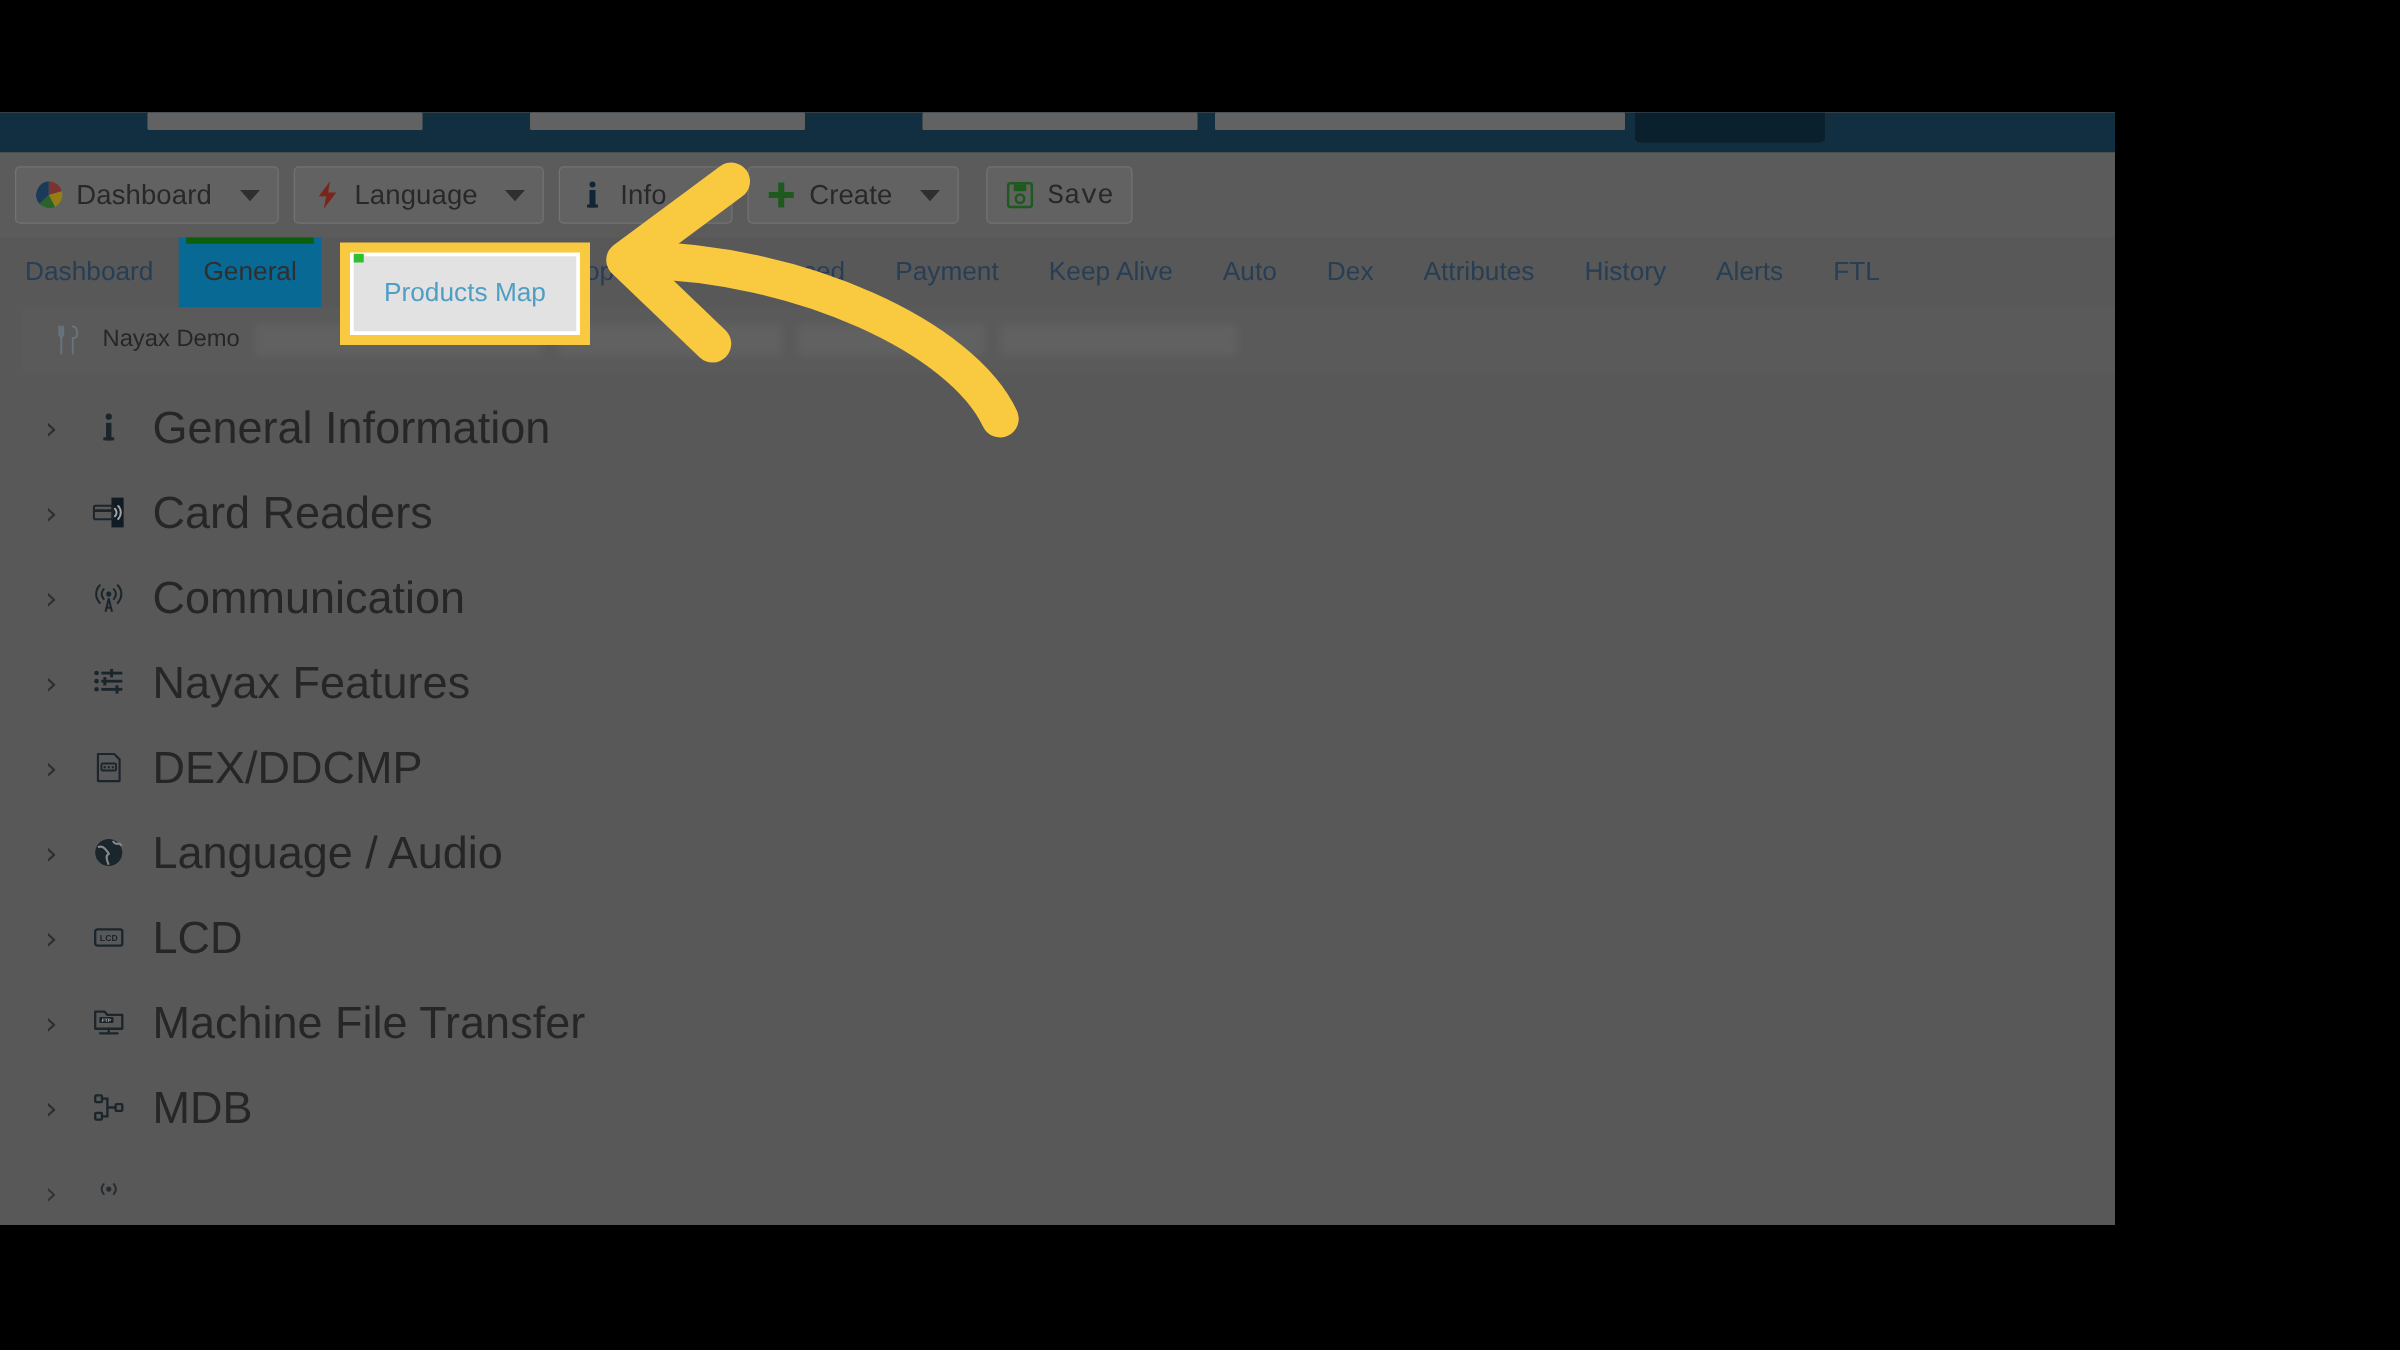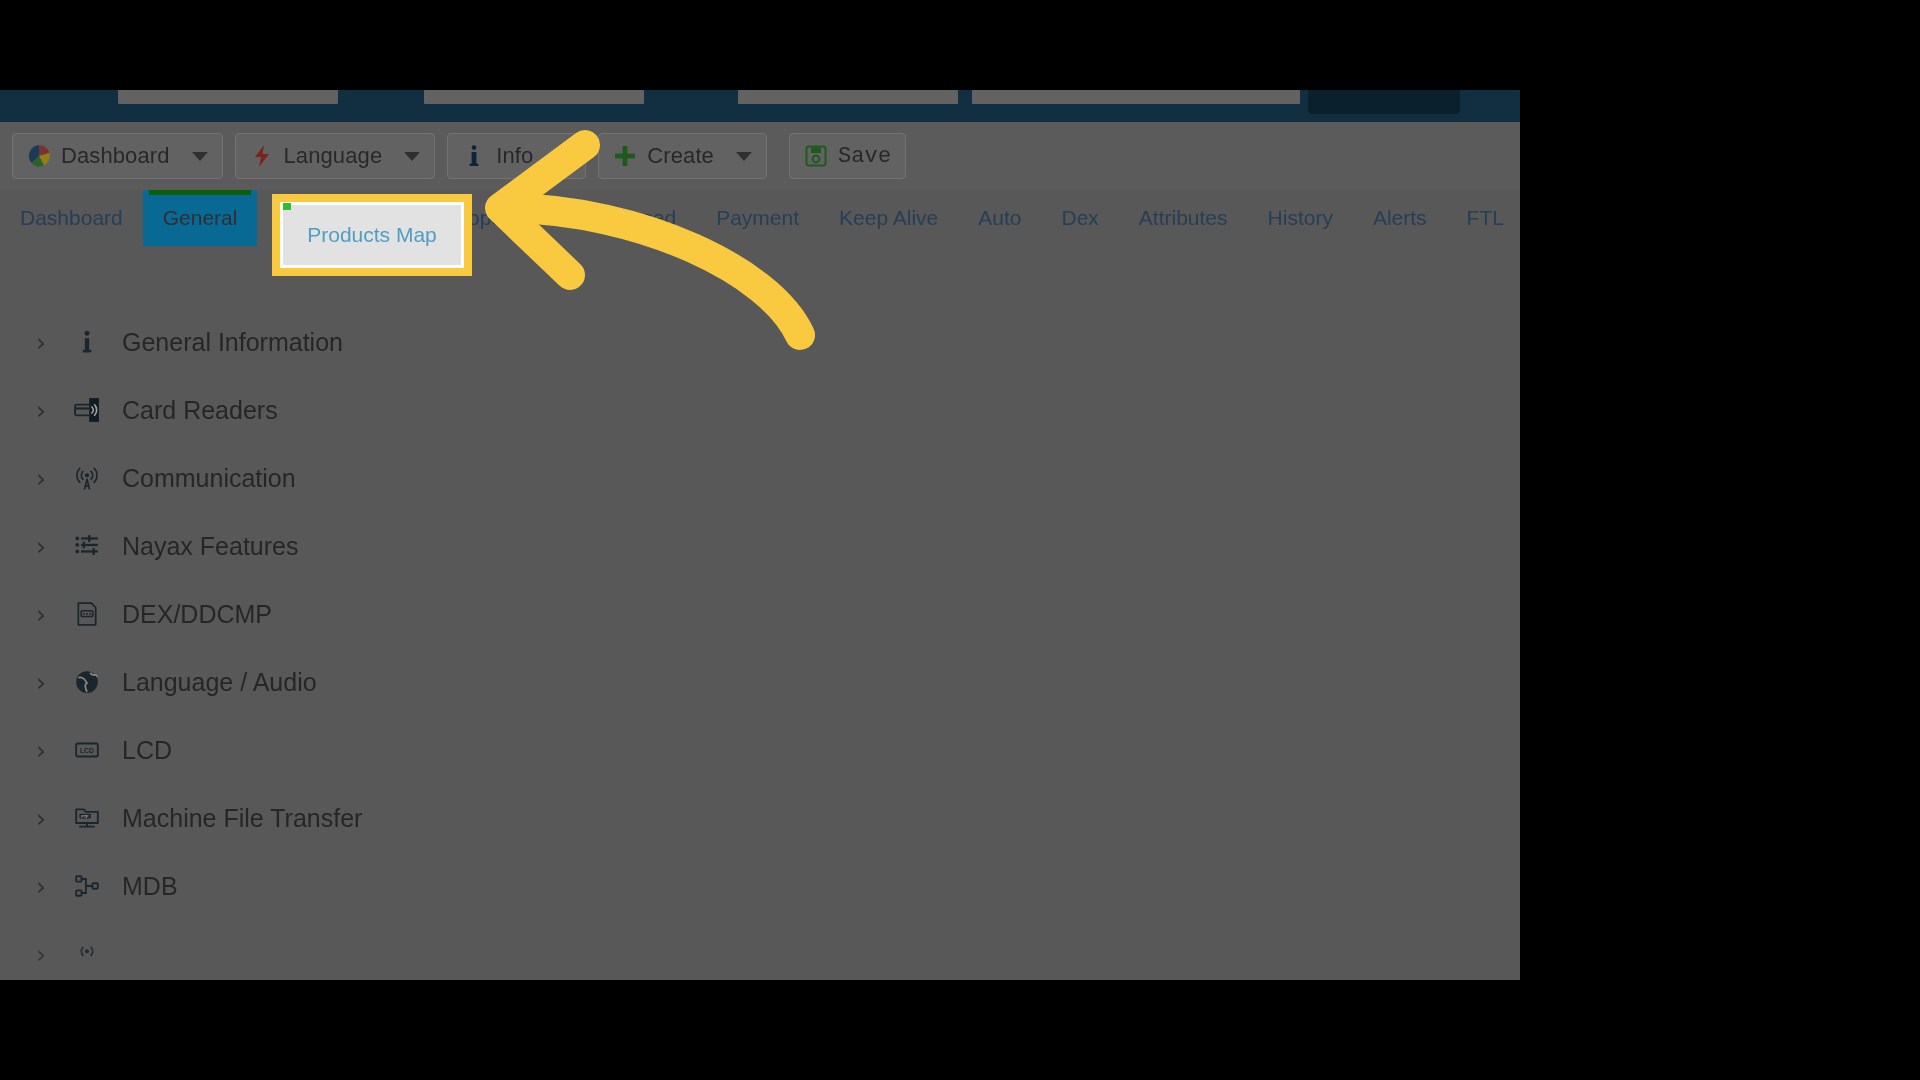--- a/index.html
+++ b/index.html
@@ -19,21 +19,21 @@
     width: 1920px;
     height: 1080px;
     background: #000000;
   }
 
   
   #viewport {
     position: absolute;
     left: 0;
     top: 90px;
-    width: 1520px;
+    width: 1692px;
     height: 890px;
     overflow: hidden;
     background: #8a8a8a;
   }
 
   
   .dim {
     position: absolute;
     inset: 0;
     background: rgba(0,0,0,0.36);
@@ -183,21 +183,21 @@
     font-family: "DejaVu Sans", sans-serif;
   }
   .tree-icon {
     width: 30px; height: 30px;
     flex: 0 0 30px;
     display: flex;
     align-items: center;
     justify-content: center;
   }
   .tree-label {
-    font-size: 25px;
+    font-size: 36px;
     color: #3c3c3c;
     font-weight: 400;
     text-align: center;
   }
 
   
   #highlight-box {
     position: absolute;
     left: 272px;
     top: 104px;
@@ -350,20 +350,33 @@
           <span>History</span>
         </div>
       <div class="tab">
           <span>Alerts</span>
         </div>
       <div class="tab">
           <span>FTL</span>
         </div>
     </div>
 
+    <div id="device-row">
+      <span class="tree-icon">
+        <svg viewBox="0 0 24 24" width="26" height="26">
+          <path d="M5 2 v6 M8 2 v6 M6.5 2 v6 M5 8 q1.5 2 1.5 3 v11 M8 8 q-1.5 2 -1.5 3" fill="none" stroke="#9fb6c4" stroke-width="1.4" stroke-linecap="round"></path>
+          <path d="M15 2 q3.2 0 3.2 5 q0 3.4 -2 3.4 h-1.2 v11.6" fill="none" stroke="#9fb6c4" stroke-width="1.4" stroke-linecap="round"></path>
+        </svg>
+      </span>
+      <span class="dev-name">Nayax Demo</span>
+      <span class="blur-bar" style="width:230px;"></span>
+      <span class="blur-bar" style="width:180px;"></span>
+      <span class="blur-bar" style="width:150px;"></span>
+      <span class="blur-bar" style="width:190px;"></span>
+    </div>
 
     <div id="tree">
 
       <div class="tree-row">
         <span class="chev">›</span>
         <span class="tree-icon">
           <svg viewBox="0 0 24 24" width="26" height="26">
             <circle cx="12" cy="4" r="2.3" fill="#2b3a45"></circle>
             <rect x="10" y="8.5" width="4" height="13" fill="#2b3a45"></rect>
             <rect x="8" y="19.2" width="8" height="2.3" fill="#2b3a45"></rect>

